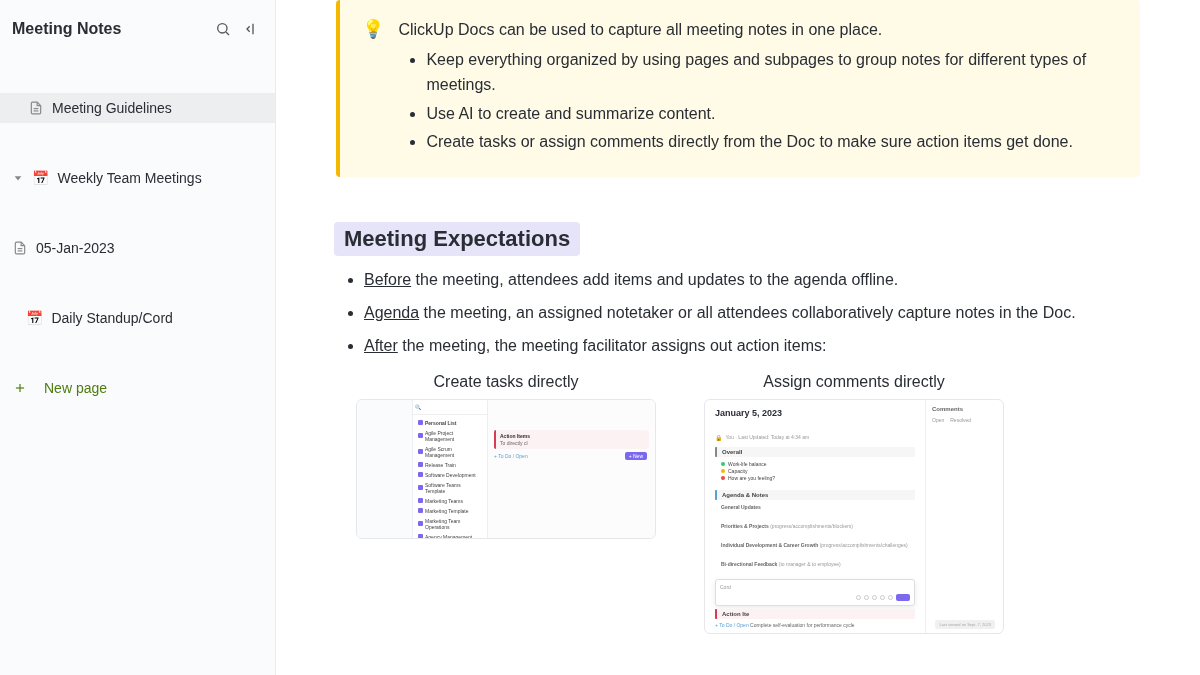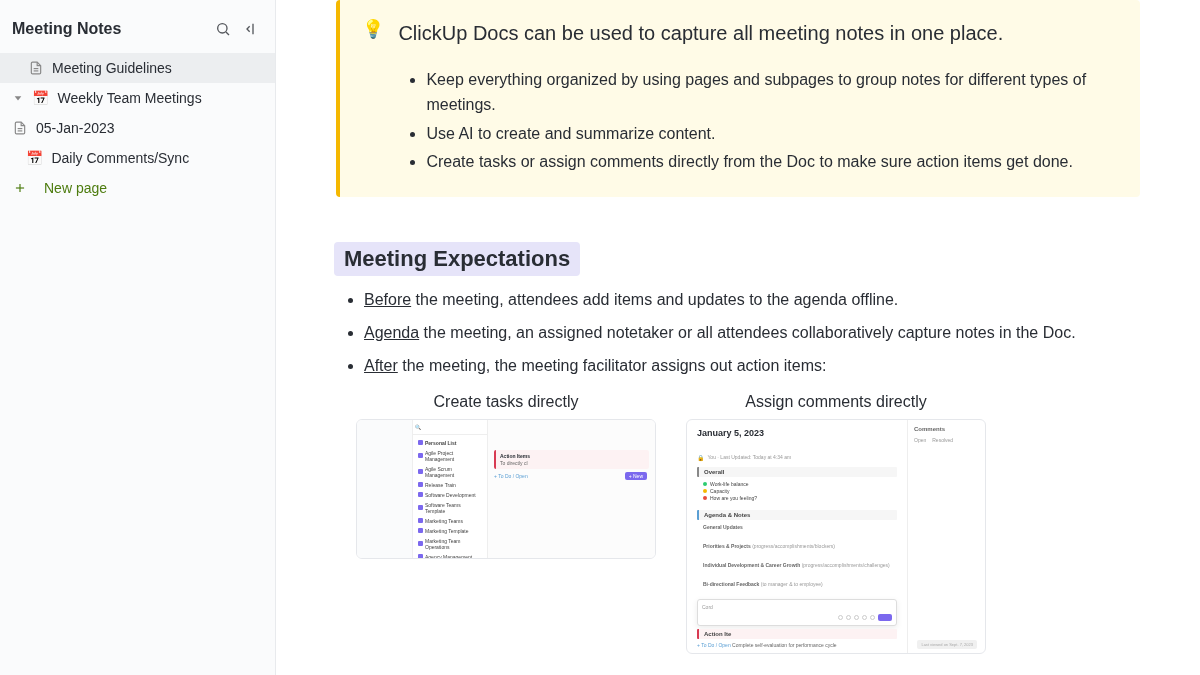--- a/index.html
+++ b/index.html
@@ -5,52 +5,52 @@
     * { margin: 0; padding: 0; box-sizing: border-box; }
     body { font-family: -apple-system, BlinkMacSystemFont, "Segoe UI", Helvetica, Arial, sans-serif; color: #292d34; display: flex; width: 1200px; height: 675px; overflow: hidden; }
     
     
     .sidebar { width: 276px; background: #fafbfc; border-right: 1px solid #e8eaed; display: flex; flex-direction: column; flex-shrink: 0; }
     .sidebar-header { display: flex; align-items: flex-start; justify-content: space-between; padding: 20px 15px 15px 12px; }
     .sidebar-title { font-size: 16px; font-weight: 600; }
     .sidebar-header-icons { display: flex; gap: 10px; align-items: center; }
     .icon-btn { width: 18px; height: 18px; display: flex; align-items: center; justify-content: center; cursor: pointer; color: #54575c; }
     .sidebar-nav { display: flex; flex-direction: column; }
-    .nav-item { display: flex; align-items: center; gap: 8px; padding: 7px 12px; cursor: pointer; font-size: 14px; color: #292d34; }
+    .nav-item { display: flex; align-items: center; gap: 8px; padding: 7px 12px; cursor: pointer; font-size: 14px; color: #292d34; margin-top: 40px; }
     .nav-item.active { background: #eceef0; }
     .nav-item.sub1 { padding-left: 12px; }
     .nav-item.sub2 { }
     .chevron { width: 12px; height: 12px; display: flex; align-items: center; justify-content: center; color: #888; }
     .page-icon-small { width: 16px; height: 16px; display: flex; align-items: center; justify-content: center; color: #888; }
     .emoji-icon { font-size: 14px; }
     .new-page { color: #4d7c0f; padding-left: 28px; }
     .plus-icon { width: 16px; height: 16px; display: flex; align-items: center; justify-content: center; margin-left: -16px; margin-right: 8px; }
     
     
     .content { flex: 1; overflow-y: auto; padding: 0 60px 30px 60px; }
     
     
     .callout { background: #fffbe7; border-left: 4px solid #f5b800; border-radius: 4px; padding: 18px 22px; margin-bottom: 45px; }
     .callout-row { display: flex; gap: 14px; }
     .callout-icon { font-size: 18px; flex-shrink: 0; }
     .callout-content { flex: 1; }
-    .callout-title { font-size: 20px; line-height: 1.5; margin-bottom: 20px; }
+    .callout-title { font-size: 16px; line-height: 1.5; margin-bottom: 6px; }
     .callout-list { list-style: disc; padding-left: 28px; }
     .callout-list li { font-size: 16px; line-height: 1.55; margin-bottom: 4px; }
     
     
     .section-heading { font-size: 22px; font-weight: 700; background: #e6e4f9; display: inline-block; padding: 4px 10px; border-radius: 4px; margin-bottom: 10px; margin-left: -2px; }
     
     
     .expect-list { list-style: disc; padding-left: 28px; margin-bottom: 12px; }
     .expect-list li { font-size: 16px; line-height: 1.8; margin-bottom: 4px; }
     .underline { text-decoration: underline; margin-top: 40px; }
     
     
-    .figures { display: flex; gap: 30px; margin-top: 2px; padding-left: 20px; }
+    .figures { display: flex; gap: 48px; margin-top: 2px; padding-left: 20px; }
     .figure-col { flex: 1; }
     .figure-col.left { max-width: 300px; }
     .figure-col.right { max-width: 300px; }
     .figure-caption { text-align: center; font-size: 16px; margin-bottom: 8px; }
     
     
     .fake-shot { border: 1px solid #e5e7eb; border-radius: 6px; background: #fff; overflow: hidden; }
     .fs1 { display: flex; height: 140px; }
     .fs1-left { width: 56px; background: #fafbfc; border-right: 1px solid #eee; }
     .fs1-panel { width: 75px; background: #fff; border-right: 1px solid #eee; padding: 5px 4px; font-size: 5px; color: #444; }
@@ -138,21 +138,21 @@
             <path d="M14 2H6a2 2 0 0 0-2 2v16a2 2 0 0 0 2 2h12a2 2 0 0 0 2-2V8z"></path>
             <polyline points="14 2 14 8 20 8"></polyline>
             <line x1="8" y1="13" x2="16" y2="13"></line>
             <line x1="8" y1="17" x2="16" y2="17"></line>
           </svg>
       </span>
       <span>05-Jan-2023</span>
     </div>
     <div class="nav-item sub1" style="padding-left: 26px;">
       <span class="emoji-icon">📅</span>
-      <span>Daily Comments/Sync</span>
+      <span>Daily Standup/Cord</span>
     </div>
     <div class="nav-item new-page">
       <span class="plus-icon">
         <svg width="14" height="14" viewBox="0 0 24 24" fill="none" stroke="currentColor" stroke-width="2">
             <line x1="12" y1="5" x2="12" y2="19"></line>
             <line x1="5" y1="12" x2="19" y2="12"></line>
           </svg>
       </span>
       <span>New page</span>
     </div>

